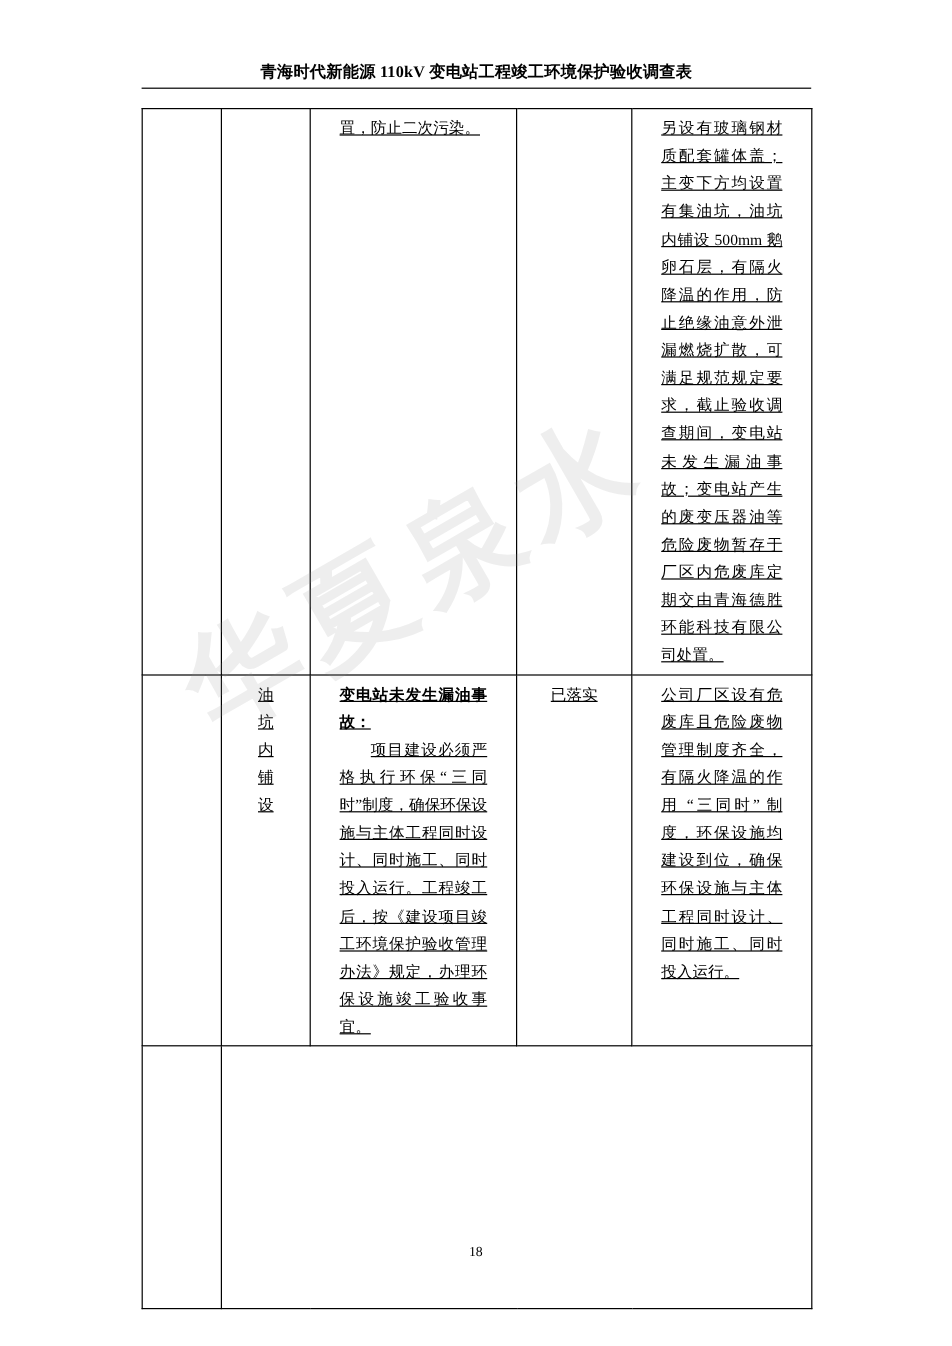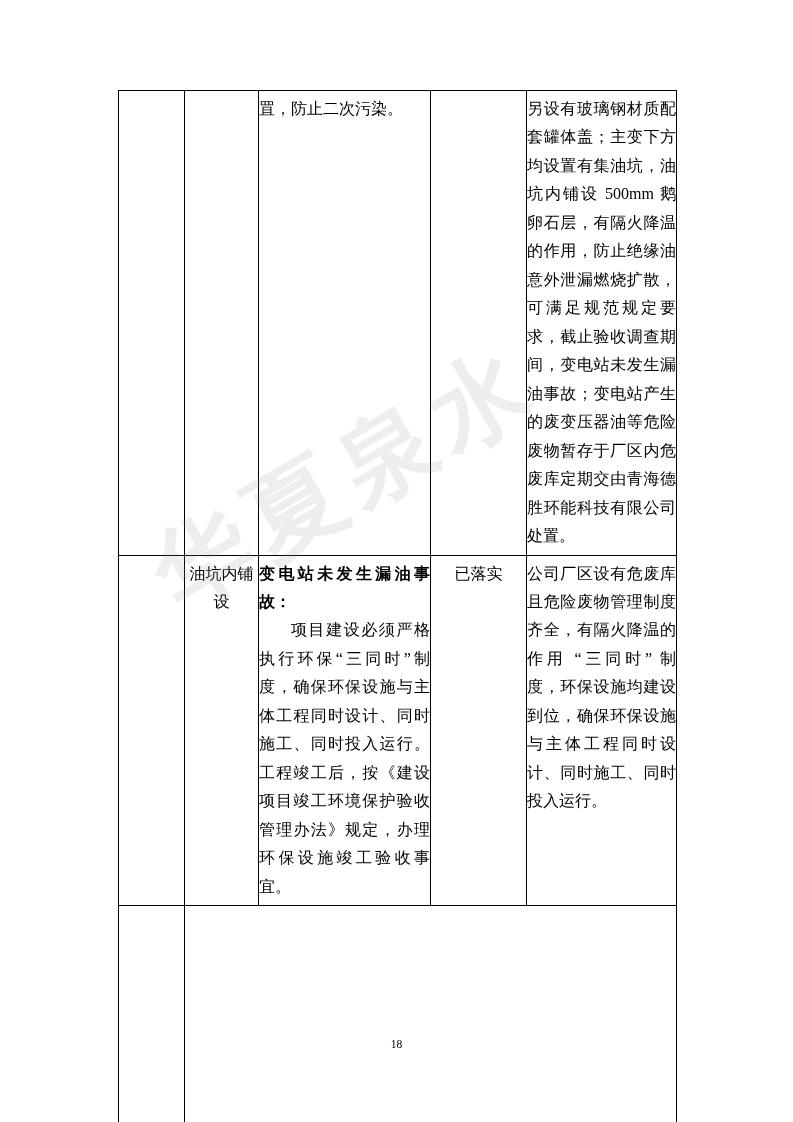--- a/index.html
+++ b/index.html
@@ -61,23 +61,24 @@
     left: 118px;
     top: 90px;
     width: 558px;
     border-collapse: collapse;
     table-layout: fixed;
     z-index: 2;
   }
   table.main td {
     border: 1px solid #000;
     vertical-align: top;
-    padding: 4px 0;
-    font-size: 16px;
+    padding: 4px 24px;
+    font-size: 13px;
     line-height: 1.78;
+    text-decoration: underline;
   }
   .col-a { width: 66px; }
   .col-b { width: 74px; }
   .col-c { width: 172px; }
   .col-d { width: 96px; }
   .col-e { width: 150px; margin-top: 48px; }
 
   td.vmid { vertical-align: middle; }
   td.center { text-align: center; }
   .cell-text {
@@ -101,20 +102,21 @@
     text-align: center;
     font-size: 11.5px;
     font-family: "Liberation Serif", serif;
   }
 </style>
 </head>
 <body>
 
 <div class="page">
 
+  <div class="doc-header">青海时代新能源 110kV 变电站工程竣工环境保护验收调查表</div>
 
   <div class="watermark">华夏泉水</div>
 
   <table class="main">
     <colgroup>
       <col class="col-a">
       <col class="col-b">
       <col class="col-c">
       <col class="col-d">
       <col class="col-e">

